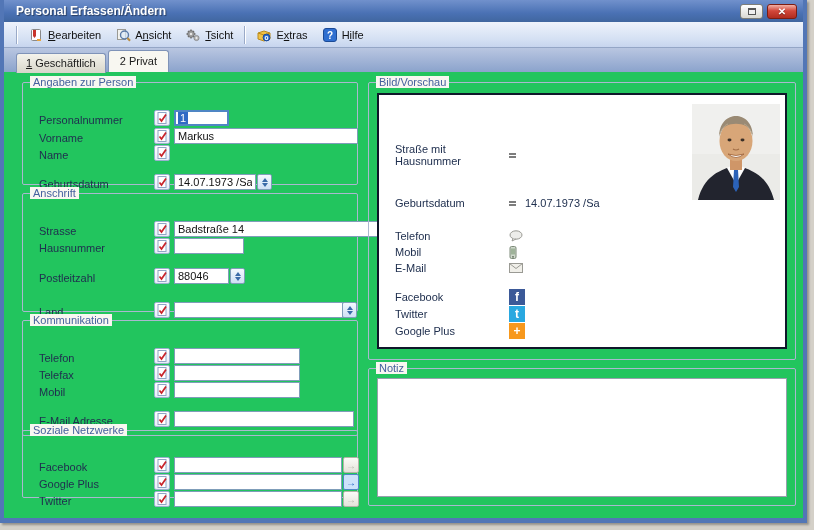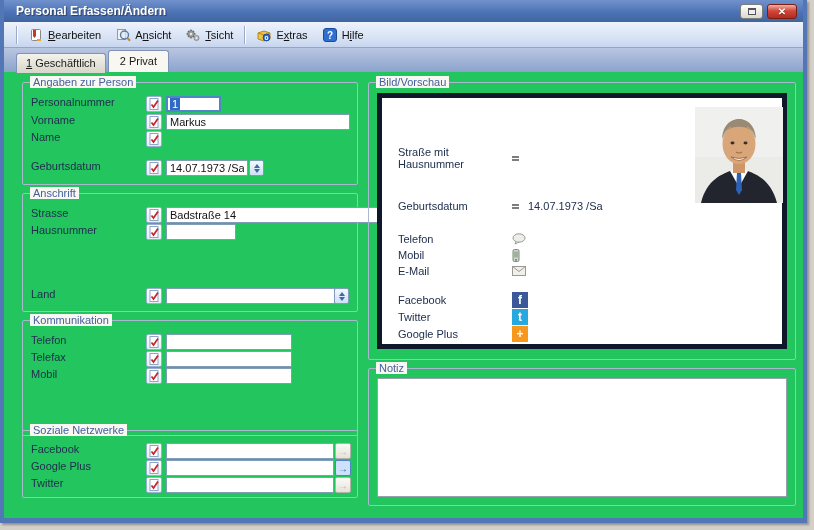--- a/index.html
+++ b/index.html
@@ -33,39 +33,39 @@
   .tab { font-size:11px; color:#1a1a1a; padding:3px 9px 4px; border:1px solid #7f93b8; border-bottom:none;
     border-radius:3px 3px 0 0; background:linear-gradient(#f4f3ec,#d8d6ca); margin-right:2px; position:relative; top:1px; cursor:default; }
   .tab .mn { text-decoration:underline; }
   .tab.active { background:#f8f7f1; padding:4px 11px 5px; top:0; z-index:2; }
 
   
   .content { position:relative; height:450px; }
   .group { position:absolute; border:1px solid #aab8cf; border-radius:2px; }
   .glabel { position:absolute; top:-7px; left:7px; background:#f8f7f1; color:#44619e; font-size:11px; padding:0 3px; }
 
-  .frow { position:absolute; left:8px; height:17px; display:flex; align-items:flex-start; }
+  .frow { position:absolute; left:16px; height:17px; display:flex; align-items:flex-end;margin-top:13px; }
   .flabel { width:115px; font-size:11px; color:#20304f; }
   .doc-btn { width:16px; height:16px; margin-right:4px; background:linear-gradient(#fff,#e8eef8);
     border:1px solid #9ab0cf; border-radius:2px; display:flex; align-items:center; justify-content:center; cursor:default; flex:0 0 auto; }
   .tin { height:16px; border:1px solid #7f9db9; font-family:"Liberation Sans",sans-serif; font-size:11px; padding:0 3px; background:#fff; color:#111; }
   .tin-focus { height:16px; border:2px solid #4f86c4; background:#fff; font-size:11px; display:flex; align-items:center; padding:0 2px; }
   .sel { background:#316ac5; color:#fff; padding:0 2px; }
   .spin { width:15px; height:16px; margin-left:1px; background:linear-gradient(#f3f8fe,#cfe0f5); border:1px solid #7f9db9;
     border-radius:2px; display:flex; flex-direction:column; align-items:center; justify-content:center; gap:1px; cursor:default; flex:0 0 auto; }
   .spin i { width:0; height:0; border-left:3px solid transparent; border-right:3px solid transparent; display:block; }
   .spin .up { border-bottom:4px solid #3a6aa8; }
   .spin .dn { border-top:4px solid #3a6aa8; }
   .spin.combo { margin-left:-1px; }
   .act-btn { width:16px; height:16px; margin-left:1px; border:1px solid #b3b3a8; background:linear-gradient(#fbfbf7,#e4e3da);
     color:#b8b8ae; font-size:10px; display:flex; align-items:center; justify-content:center; border-radius:2px; cursor:default; flex:0 0 auto;}
   .act-btn.hot { border-color:#4f86c4; background:#cde2fa; color:#1d5fc0; }
 
   
-  .panel { position:absolute; left:8px; top:10px; right:8px; bottom:10px; background:#fff; border:5px solid #0f172a; }
+  .panel { position:absolute; left:8px; top:10px; right:8px; bottom:10px; background:#fff; border:2px solid #0f172a; }
   .prow { position:absolute; left:16px; display:flex; align-items:center; height:16px; }
   .plabel { width:114px; font-size:11px; color:#20304f; }
   .pval { font-size:11px; color:#20304f; margin-left:9px; }
   .eq { width:7px; height:7px; display:inline-flex; flex-direction:column; justify-content:center; gap:1px; }
   .eq b { height:2px; background:#7d7d7d; display:block; }
   .sicon { width:16px; height:16px; color:#fff; font-weight:bold; font-size:12px; display:flex; align-items:flex-end; justify-content:center; line-height:15px; }
   .photo { position:absolute; left:313px; top:9px; width:88px; height:96px; }
 
   .notiz-area { position:absolute; left:8px; top:9px; right:8px; bottom:8px; background:#fff; border:1px solid #97a0ac;
     resize:none; font-family:"Liberation Sans",sans-serif; font-size:11px; }
@@ -205,20 +205,34 @@
       <div class="frow" style="top:30px">
         <span class="flabel">Hausnummer</span>
         <span class="doc-btn">
             <svg width="11" height="12" viewBox="0 0 11 12">
               <rect x="1" y="0.5" width="8" height="11" fill="#fff" stroke="#8fa6c5"></rect>
               <path d="M2.5 6.5 L4.5 9 L9 2.5" fill="none" stroke="#c8242b" stroke-width="1.7"></path>
             </svg>
           </span>
         <input class="tin" style="width: 70px;" value="">
       </div>
+      <div class="frow" style="top:60px">
+        <span class="flabel">Postleitzahl</span>
+        <span class="doc-btn">
+            <svg width="11" height="12" viewBox="0 0 11 12">
+              <rect x="1" y="0.5" width="8" height="11" fill="#fff" stroke="#8fa6c5"></rect>
+              <path d="M2.5 6.5 L4.5 9 L9 2.5" fill="none" stroke="#c8242b" stroke-width="1.7"></path>
+            </svg>
+          </span>
+        <input class="tin" style="width: 55px;" value="88046">
+        <span class="spin">
+            <i class="up"></i>
+            <i class="dn"></i>
+          </span>
+      </div>
       <div class="frow" style="top:94px">
         <span class="flabel">Land</span>
         <span class="doc-btn">
             <svg width="11" height="12" viewBox="0 0 11 12">
               <rect x="1" y="0.5" width="8" height="11" fill="#fff" stroke="#8fa6c5"></rect>
               <path d="M2.5 6.5 L4.5 9 L9 2.5" fill="none" stroke="#c8242b" stroke-width="1.7"></path>
             </svg>
           </span>
         <input class="tin" style="width: 169px;" value="">
         <span class="spin combo">
@@ -252,20 +266,30 @@
       </div>
       <div class="frow" style="top:47px">
         <span class="flabel">Mobil</span>
         <span class="doc-btn">
             <svg width="11" height="12" viewBox="0 0 11 12">
               <rect x="1" y="0.5" width="8" height="11" fill="#fff" stroke="#8fa6c5"></rect>
               <path d="M2.5 6.5 L4.5 9 L9 2.5" fill="none" stroke="#c8242b" stroke-width="1.7"></path>
             </svg>
           </span>
         <input class="tin" style="width: 126px;" value="">
+      </div>
+      <div class="frow" style="top:76px">
+        <span class="flabel">E-Mail Adresse</span>
+        <span class="doc-btn">
+            <svg width="11" height="12" viewBox="0 0 11 12">
+              <rect x="1" y="0.5" width="8" height="11" fill="#fff" stroke="#8fa6c5"></rect>
+              <path d="M2.5 6.5 L4.5 9 L9 2.5" fill="none" stroke="#c8242b" stroke-width="1.7"></path>
+            </svg>
+          </span>
+        <input class="tin" style="width: 180px;" value="">
       </div>
     </div>
 
     <div class="group" style="left:18px;top:358px;width:336px;height:68px">
       <span class="glabel">Soziale Netzwerke</span>
       <div class="frow" style="top:12px">
         <span class="flabel">Facebook</span>
         <span class="doc-btn">
             <svg width="11" height="12" viewBox="0 0 11 12">
               <rect x="1" y="0.5" width="8" height="11" fill="#fff" stroke="#8fa6c5"></rect>

